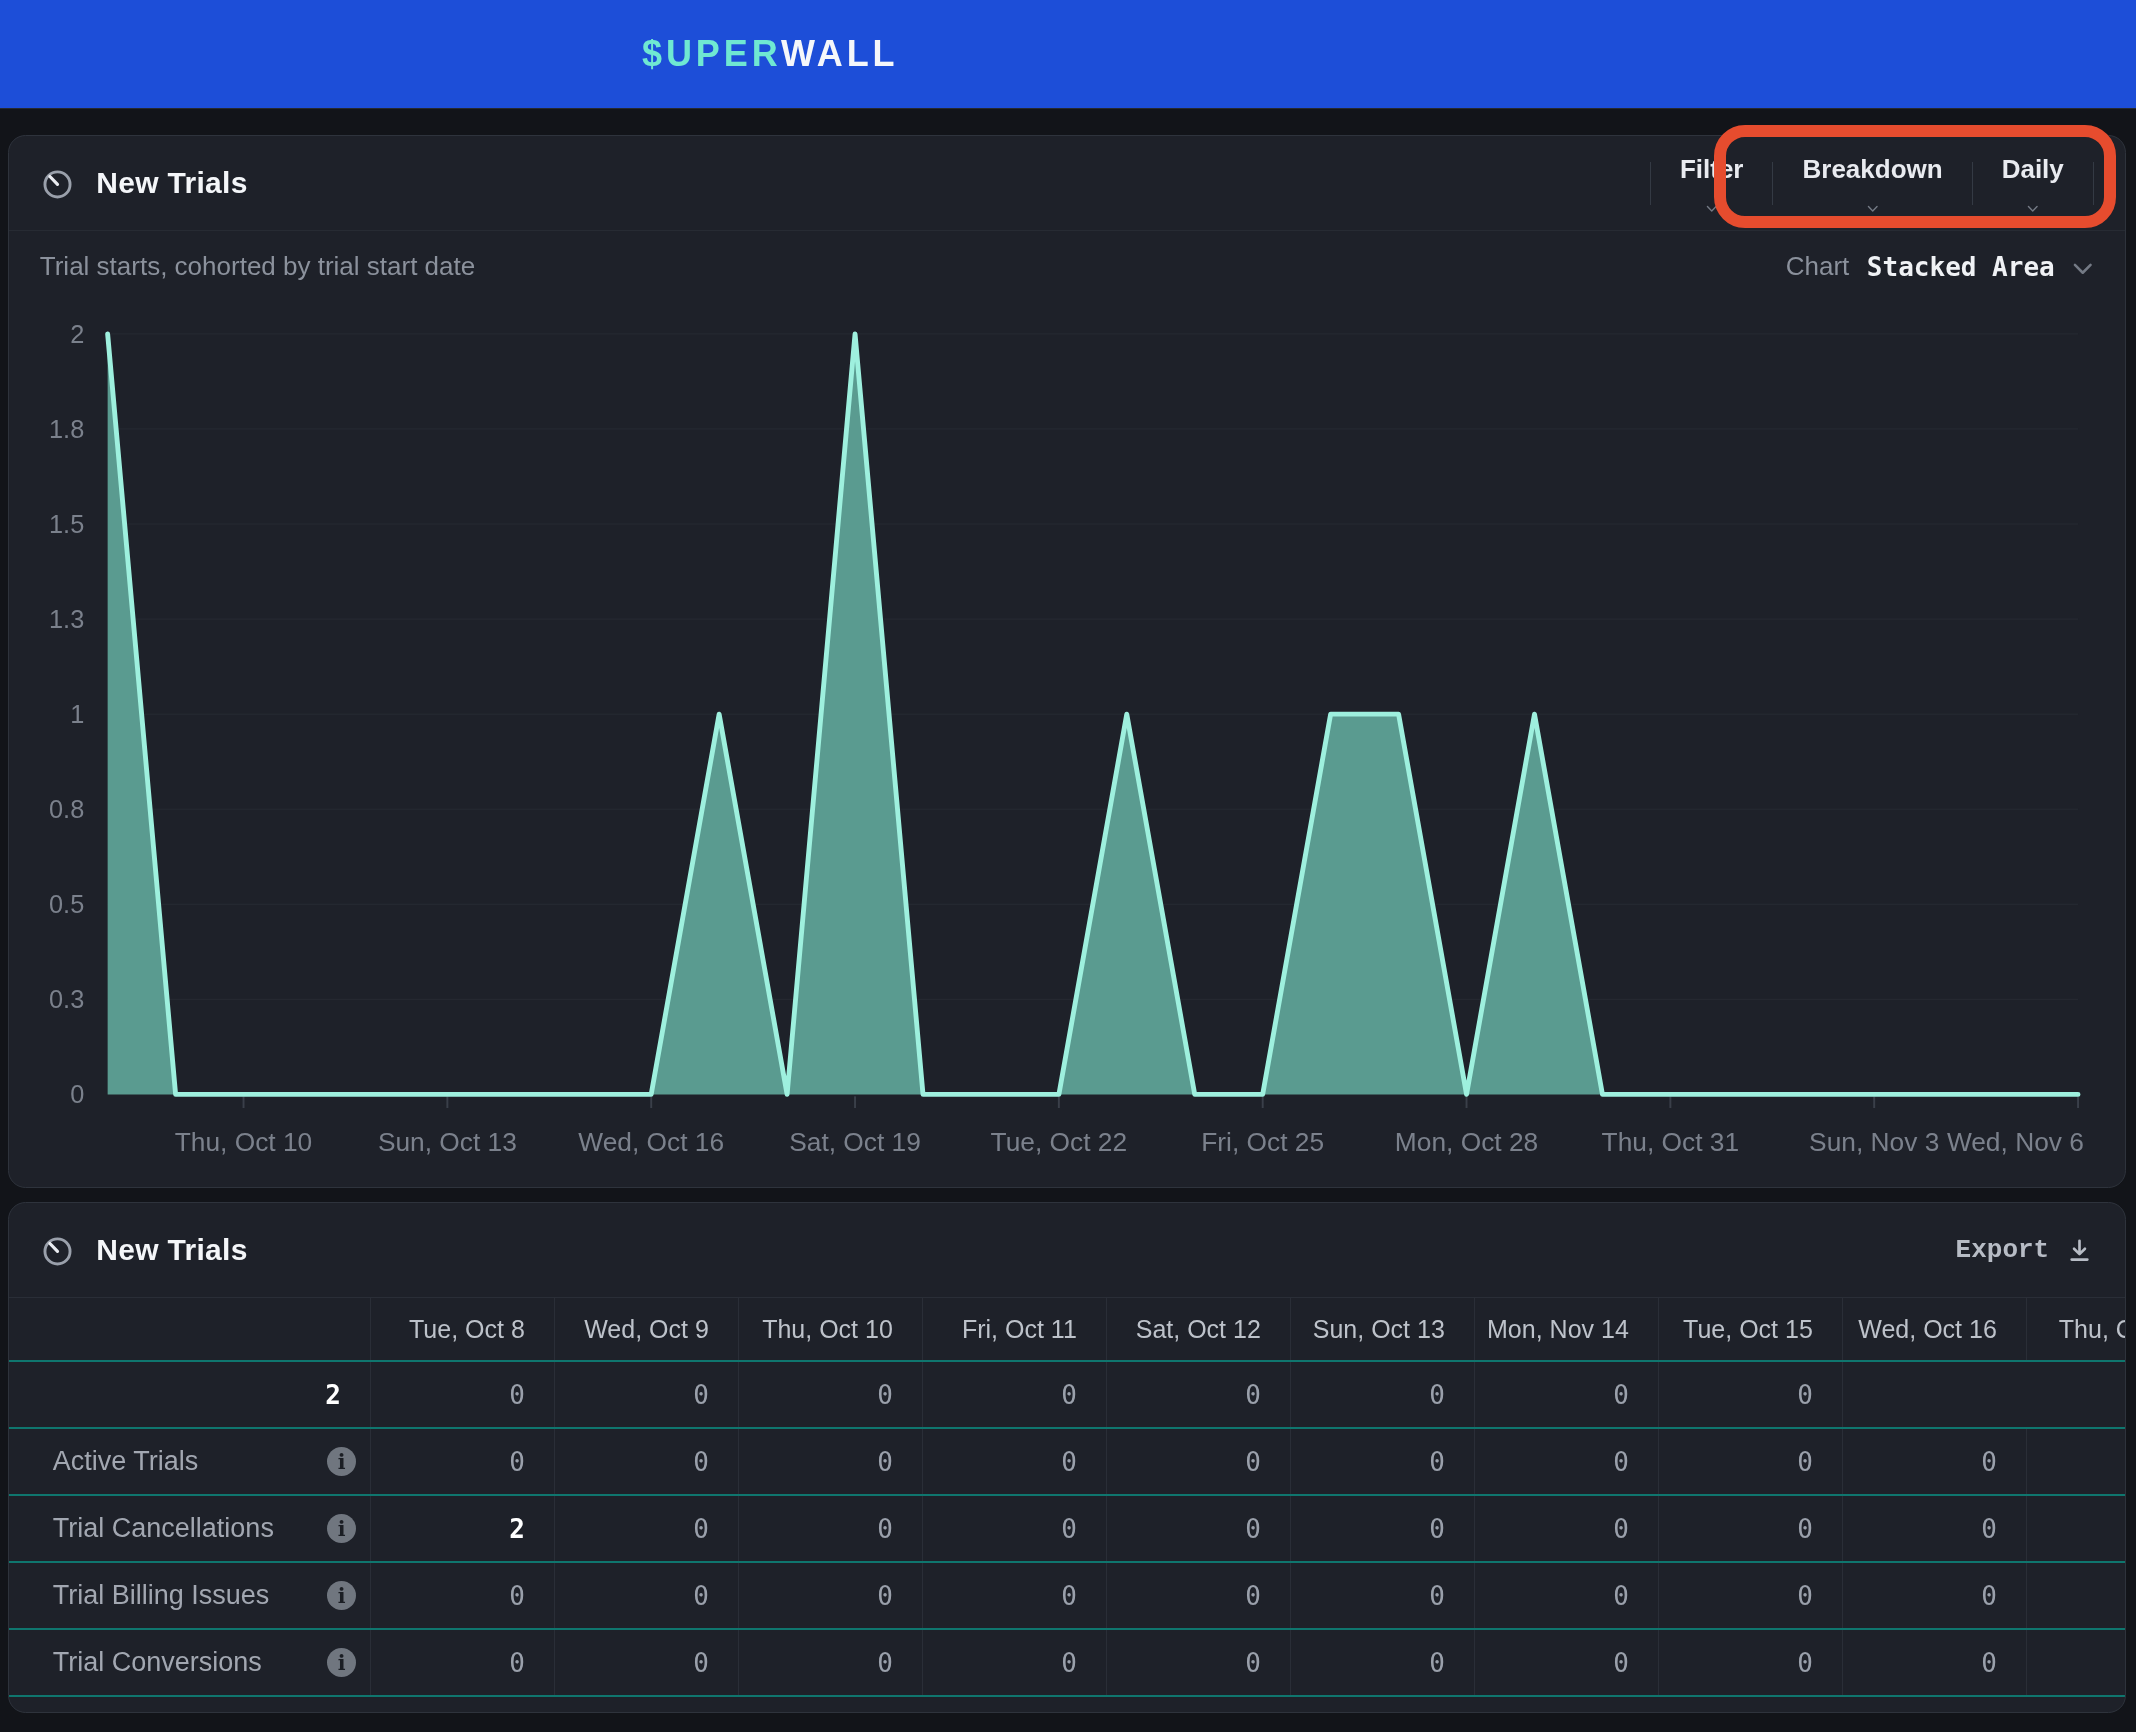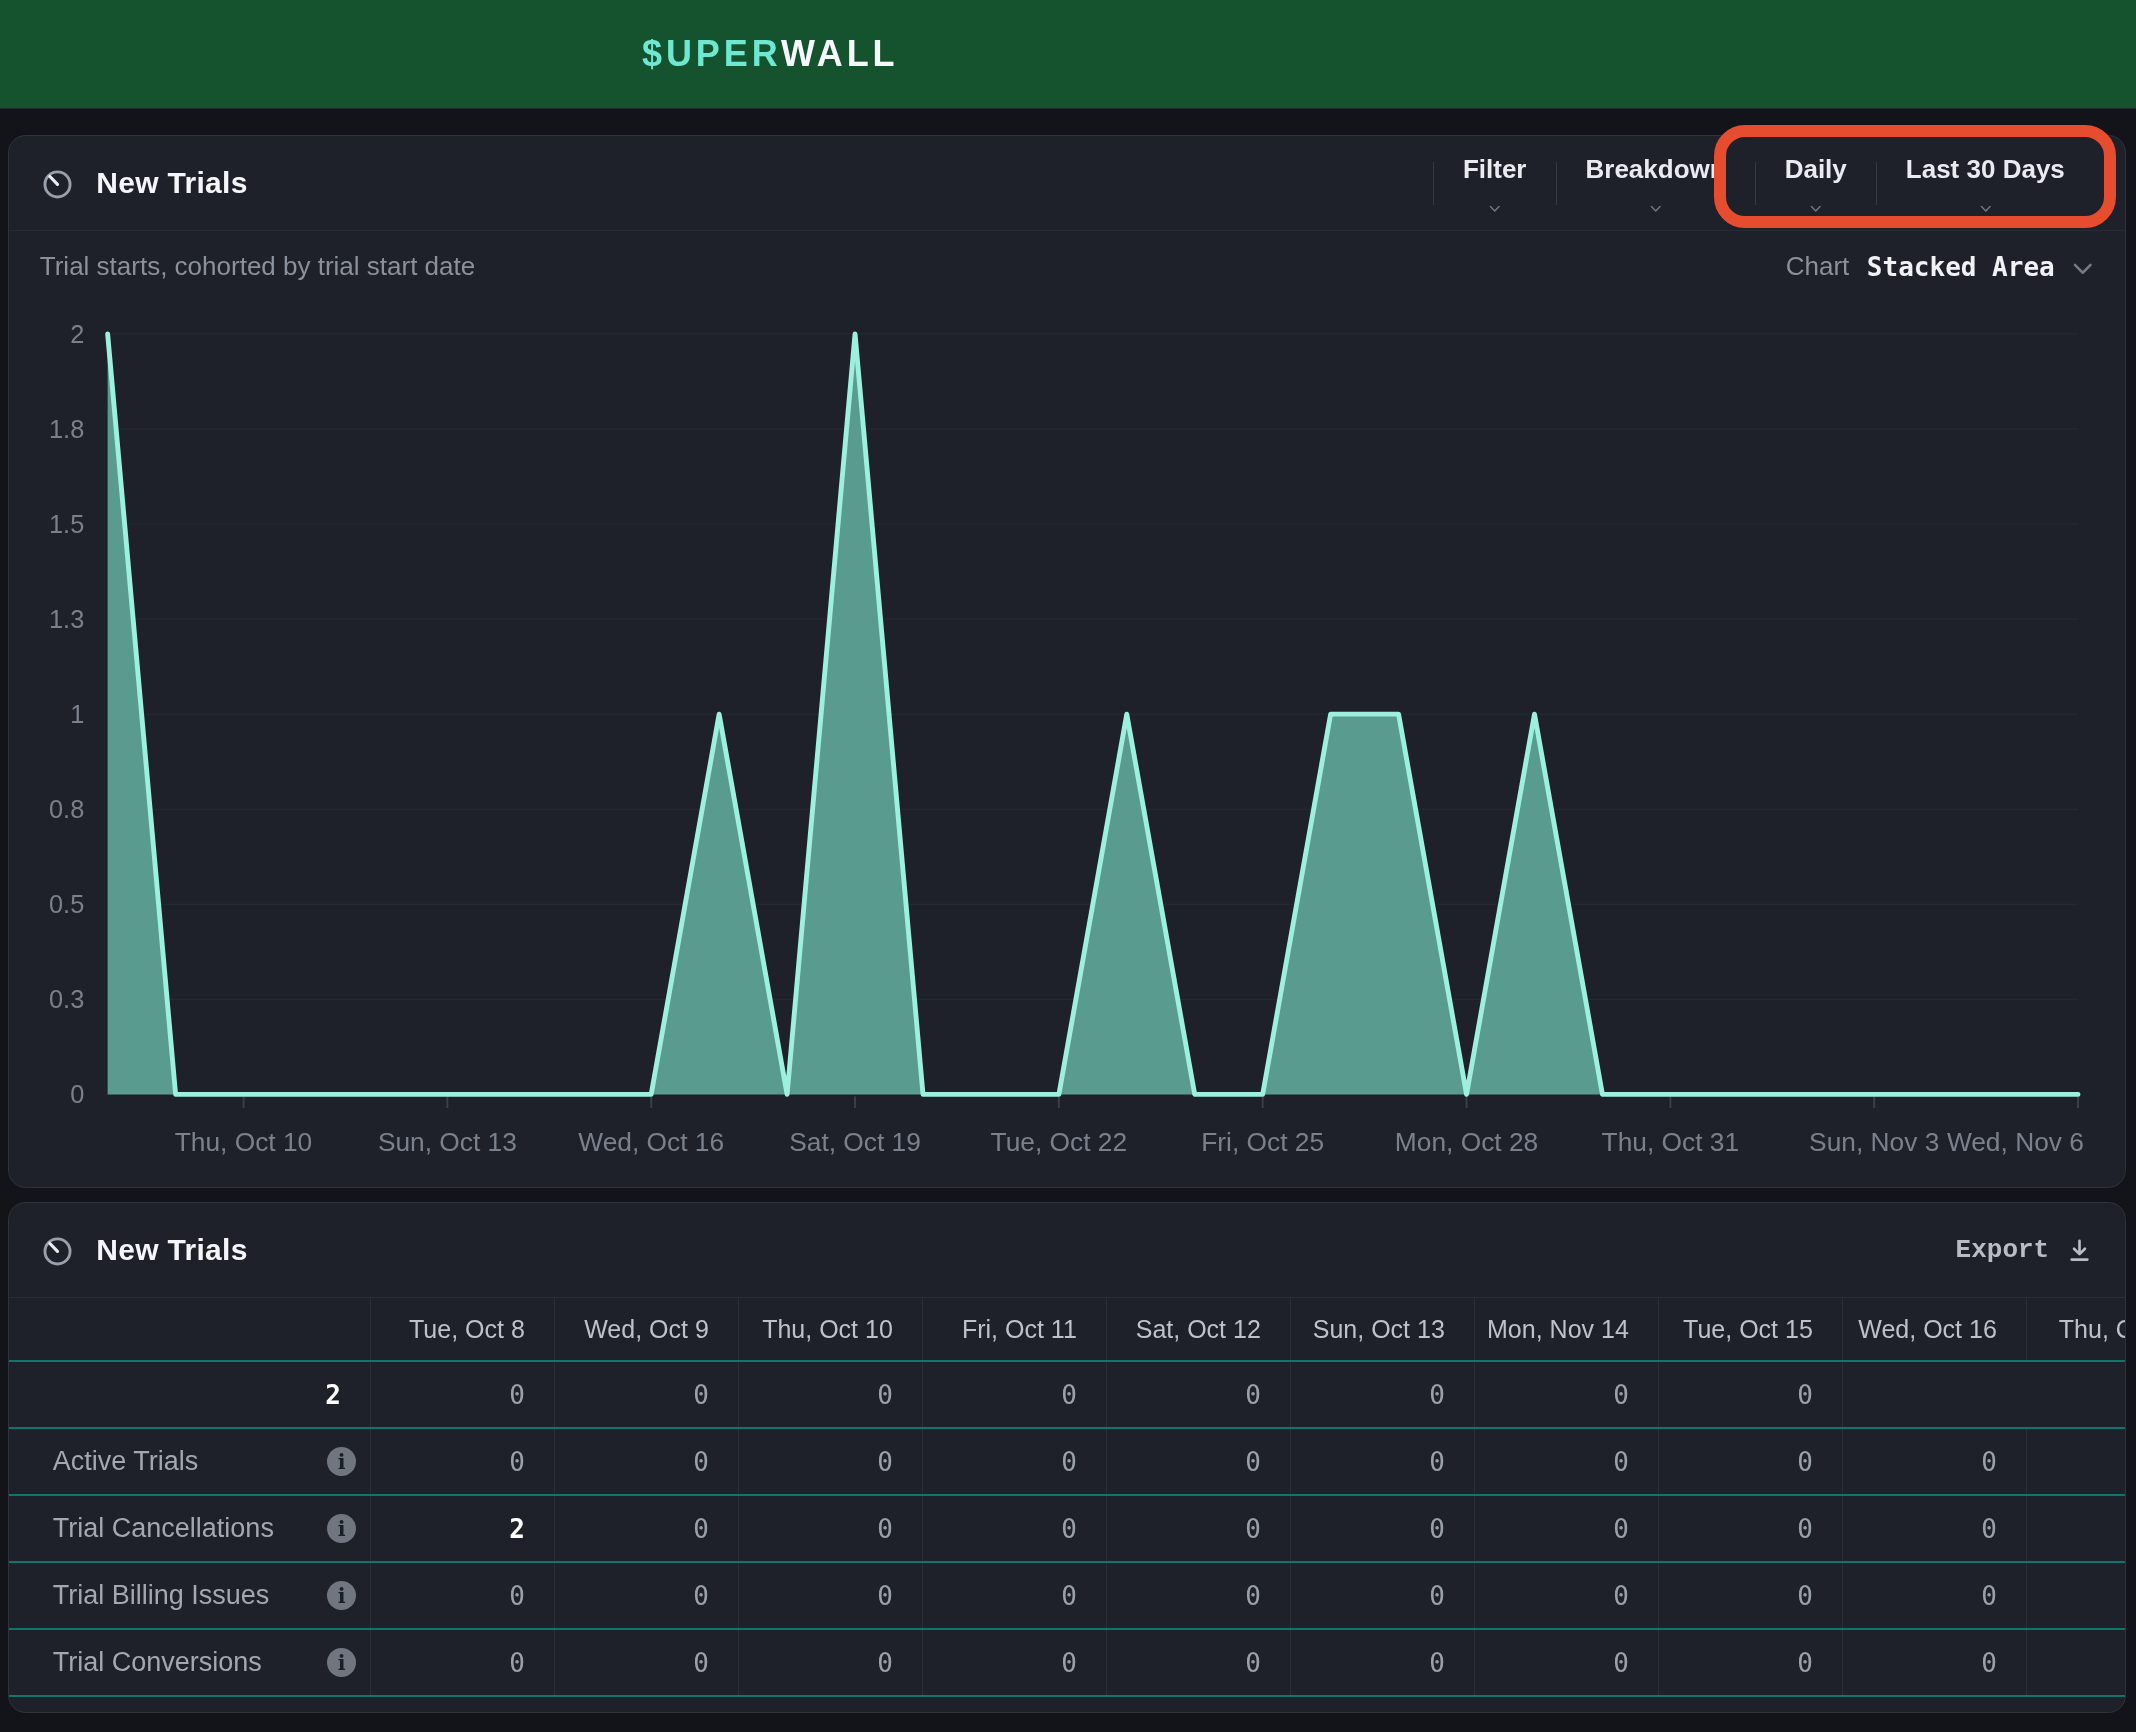--- a/index.html
+++ b/index.html
@@ -1,20 +1,20 @@
 <!DOCTYPE html>
 <html><head>
 <meta charset="utf-8">
 <style>
   html,body{margin:0;padding:0;width:2137px;height:1732px;overflow:hidden;}
   body{background:#121419;font-family:"Liberation Sans",sans-serif;position:relative;
        -webkit-font-smoothing:antialiased;}
 
   
-  .topbar{position:absolute;left:0;top:0;width:2137px;height:108px;background:#14532d;
+  .topbar{position:absolute;left:0;top:0;width:2137px;height:108px;background:#1d4ed8;
           border-bottom:1px solid #26292f;}
   .logo{position:absolute;left:642px;top:50%;transform:translateY(-50%);
         font-size:36px;font-weight:800;letter-spacing:3.9px;color:#f5f7fa;cursor:pointer;}
   .logo .mint{color:#6fe8d2;}
 
   
   .panel{position:absolute;left:7.8px;width:2118px;background:#1e2129;
          border:1px solid #2e333c;border-radius:17.6px;box-sizing:border-box;}
   #chart-panel{top:135px;height:1053px;}
   #table-panel{top:1202px;height:511px;overflow:hidden;}
@@ -111,26 +111,20 @@
           </svg>
       </div>
       <span class="vdiv"></span>
       <div class="control">
         <span>Daily</span>
         <svg class="chev" width="21.5" height="13.7" viewBox="0 0 22 14" fill="none">
             <path d="M3 3l8 8 8-8" stroke="#747a85" stroke-width="2.6" stroke-linecap="round" stroke-linejoin="round"></path>
           </svg>
       </div>
       <span class="vdiv"></span>
-      <div class="control">
-        <span>Last 30 Days</span>
-        <svg class="chev" width="21.5" height="13.7" viewBox="0 0 22 14" fill="none">
-            <path d="M3 3l8 8 8-8" stroke="#747a85" stroke-width="2.6" stroke-linecap="round" stroke-linejoin="round"></path>
-          </svg>
-      </div>
     </div>
   </div>
 
   <div class="subtitle-row">
     <span class="subtitle">Trial starts, cohorted by trial start date</span>
     <div class="chart-type">
       <span class="lbl">Chart</span>
       <span class="val">Stacked Area</span>
       <svg class="chev" width="21.5" height="13.7" viewBox="0 0 22 14" fill="none">
           <path d="M3 3l8 8 8-8" stroke="#747a85" stroke-width="2.6" stroke-linecap="round" stroke-linejoin="round"></path>

